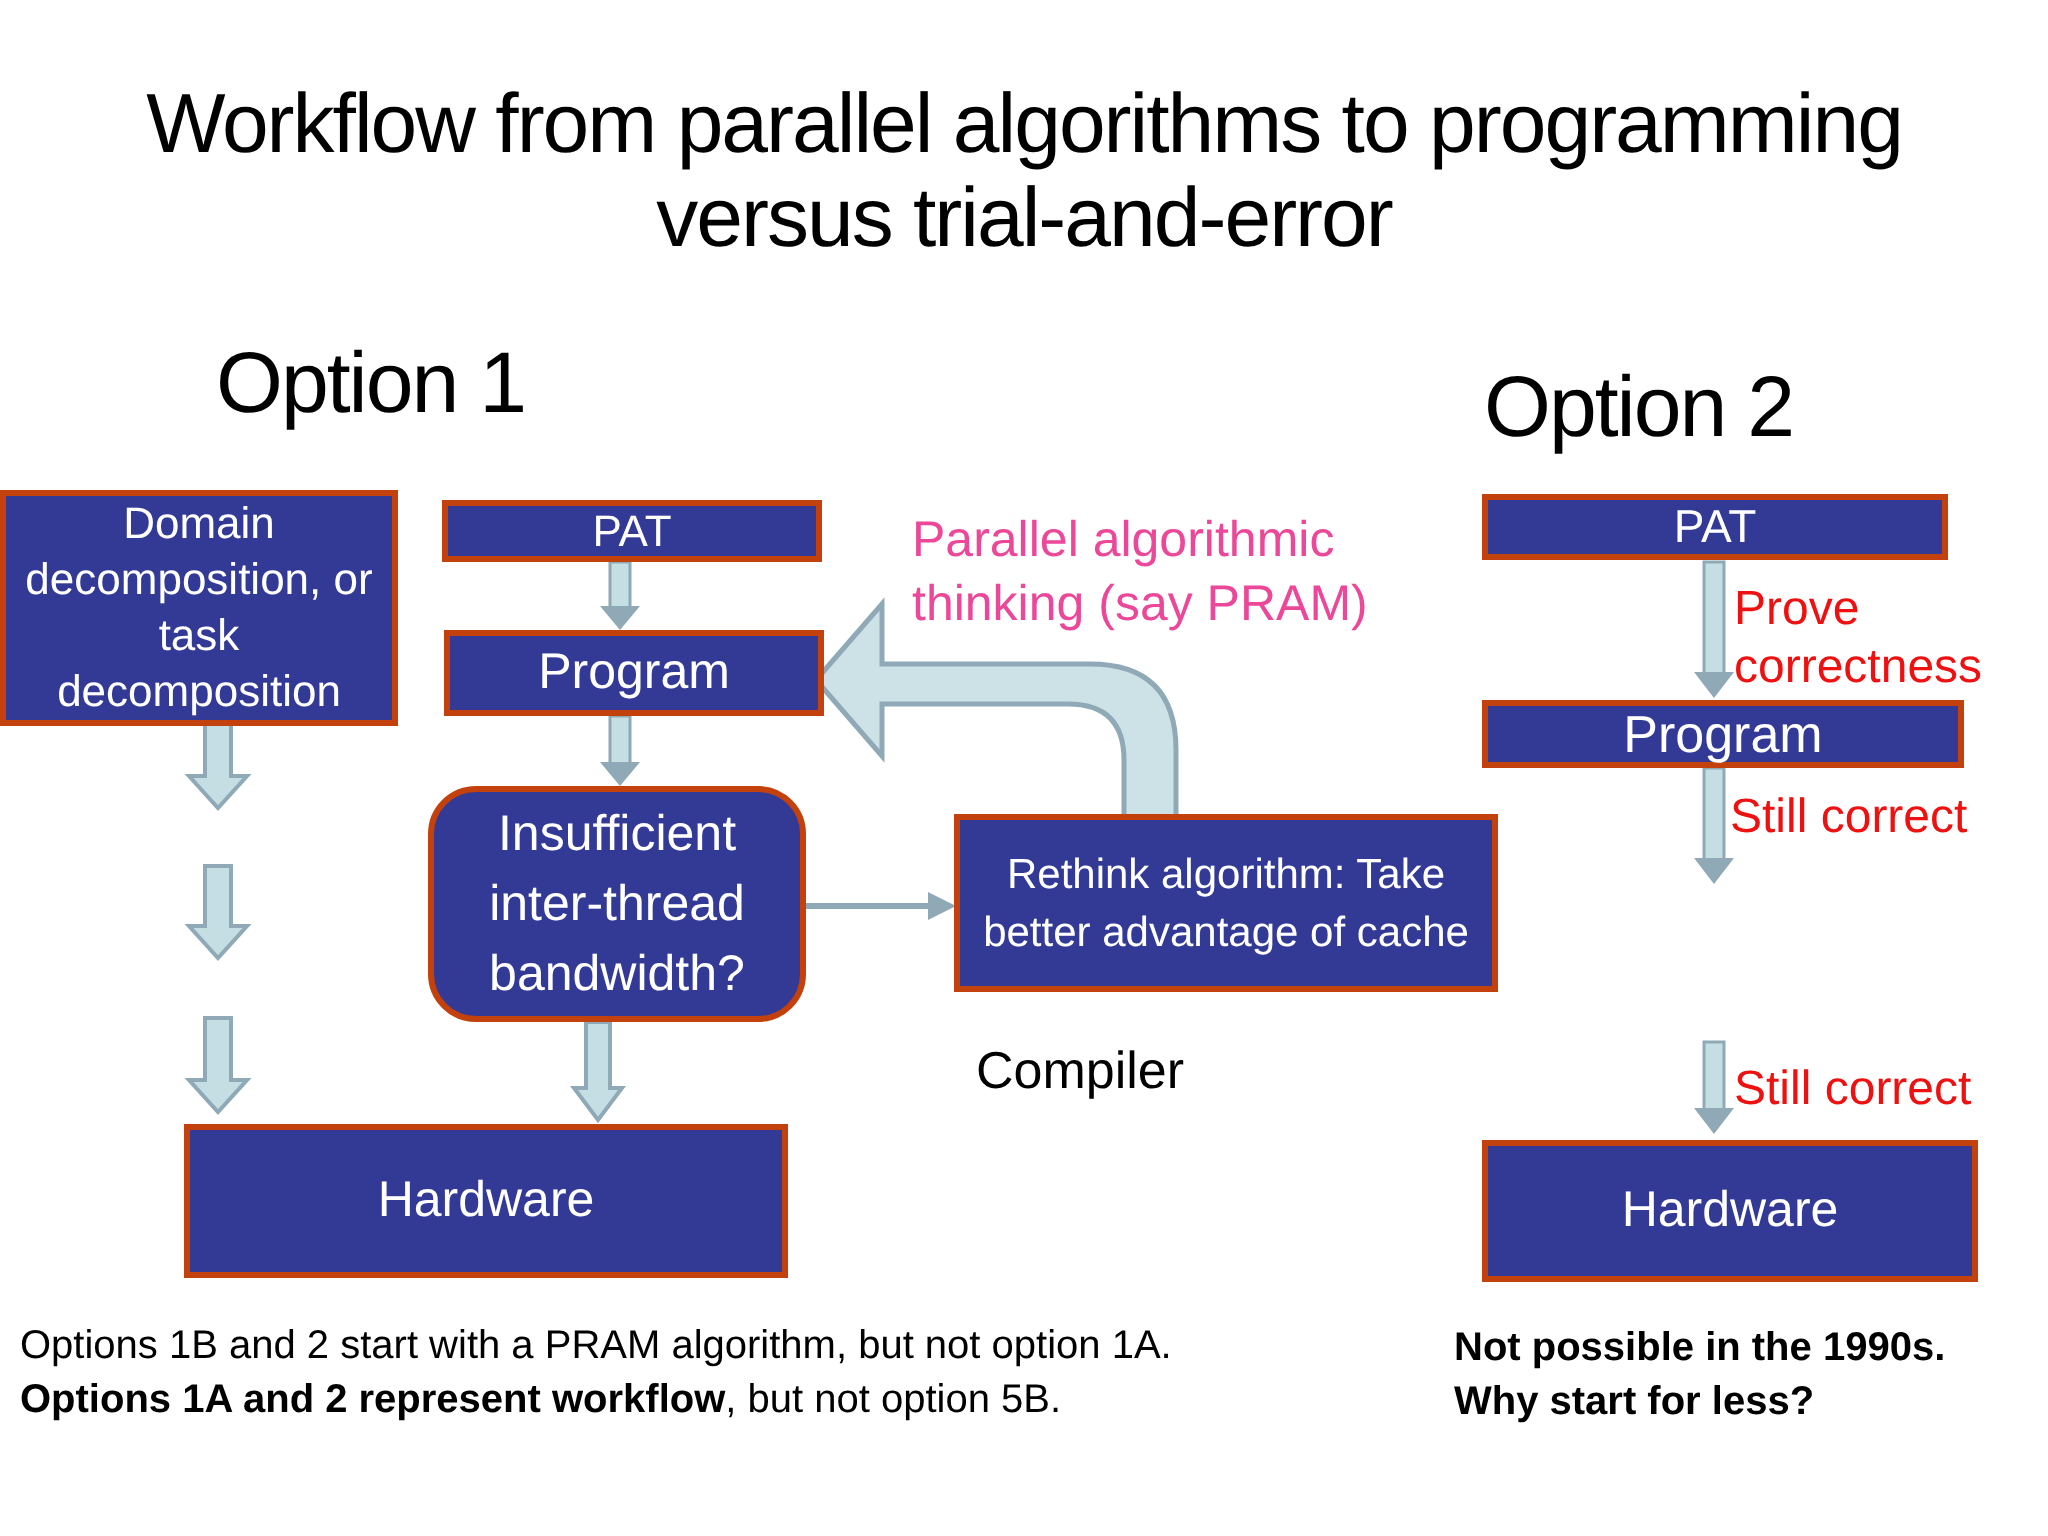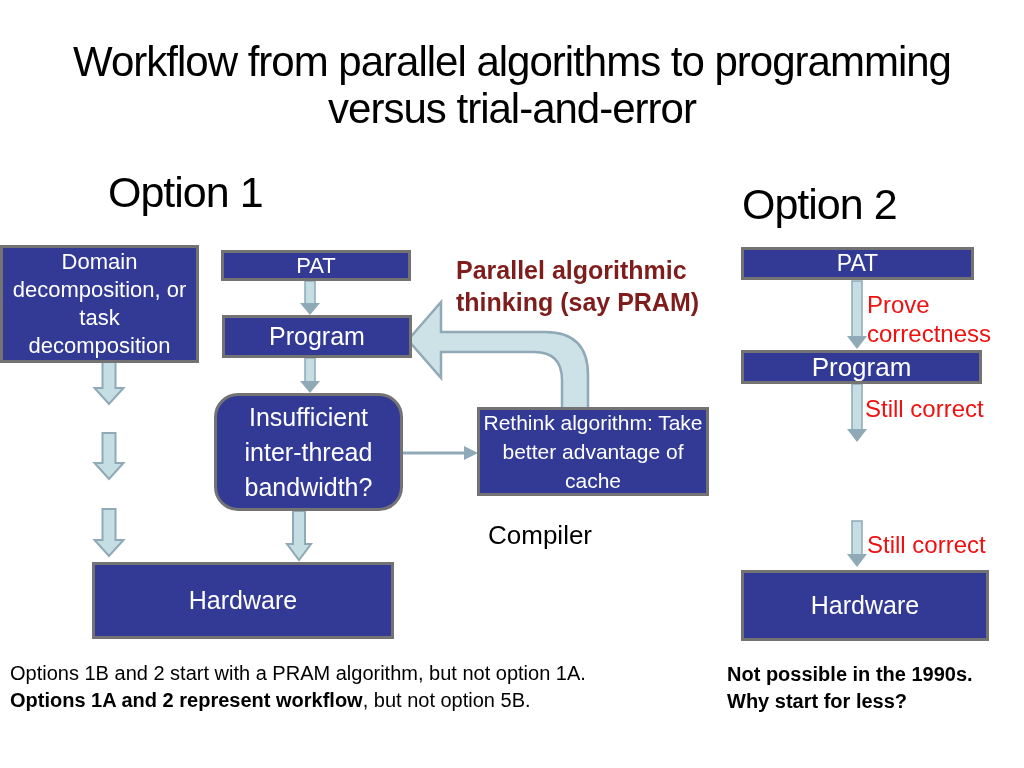--- a/index.html
+++ b/index.html
@@ -10,37 +10,37 @@
   }
   .title{
     position:absolute;left:0;top:38px;width:1024px;text-align:center;
     font-size:42px;line-height:47px;font-weight:400;letter-spacing:-1px;
   }
   .opt-head{position:absolute;font-size:43px;font-weight:400;letter-spacing:-1px;}
   #opt1-head{left:108px;top:168px;}
   #opt2-head{left:742px;top:180px;}
 
   .box{
-    position:absolute;background:#333A96;border:3px solid #737373;
+    position:absolute;background:#333A96;border:3px solid #c2410c;
     color:#fff;display:flex;align-items:center;justify-content:center;
     text-align:center;box-sizing:border-box;
   }
   #domain-box{left:0px;top:245px;width:199px;height:118px;font-size:22px;line-height:28px;padding:0 6px;}
   #pat1-box{left:221px;top:250px;width:190px;height:31px;font-size:22px;}
   #program1-box{left:222px;top:315px;width:190px;height:43px;font-size:25px;}
   #insufficient-box{left:214px;top:393px;width:189px;height:118px;border-radius:24px;font-size:25px;line-height:35px;padding:0 16px;}
   #hardware1-box{left:92px;top:562px;width:302px;height:77px;font-size:25px;}
-  #rethink-box{left:477px;top:407px;width:232px;height:89px;font-size:21px;line-height:29px;padding:0 2px;}
+  #rethink-box{left:477px;top:407px;width:272px;height:89px;font-size:21px;line-height:29px;padding:0 2px;}
   #pat2-box{left:741px;top:247px;width:233px;height:33px;font-size:23px;}
   #program2-box{left:741px;top:350px;width:241px;height:34px;font-size:26px;}
   #tune-box{left:741px;top:443px;width:241px;height:78px;font-size:27px;}
   #hardware2-box{left:741px;top:570px;width:248px;height:71px;font-size:25px;}
 
   .note{position:absolute;}
-  #pat-note{left:456px;top:254px;width:285px;font-size:25px;line-height:32px;color:#7f1d1d;font-weight:bold;}
+  #pat-note{left:456px;top:254px;width:285px;font-size:25px;line-height:32px;color:#ec4899;}
   #compiler-label{left:488px;top:520px;font-size:26px;color:#000;}
   .red-note{color:#EE1111;font-size:24px;line-height:29px;}
   #prove-note{left:867px;top:290px;width:150px;}
   #still1-note{left:865px;top:394px;white-space:nowrap;}
   #still2-note{left:867px;top:530px;white-space:nowrap;}
 
   .footer-block{position:absolute;font-size:20px;line-height:26.5px;color:#000;}
   #footer-left{left:10px;top:660px;width:665px;}
   #footer-right{left:727px;top:661px;width:290px;font-weight:bold;}
   .b{font-weight:bold;}

